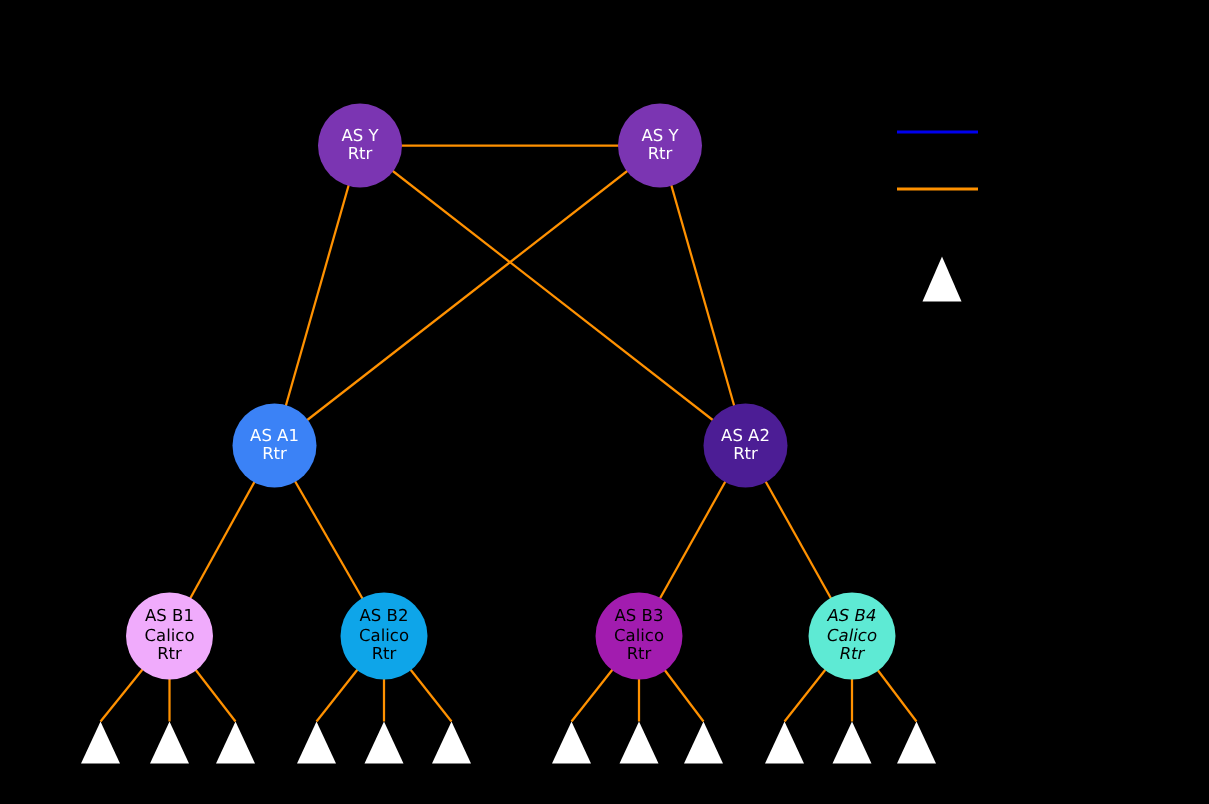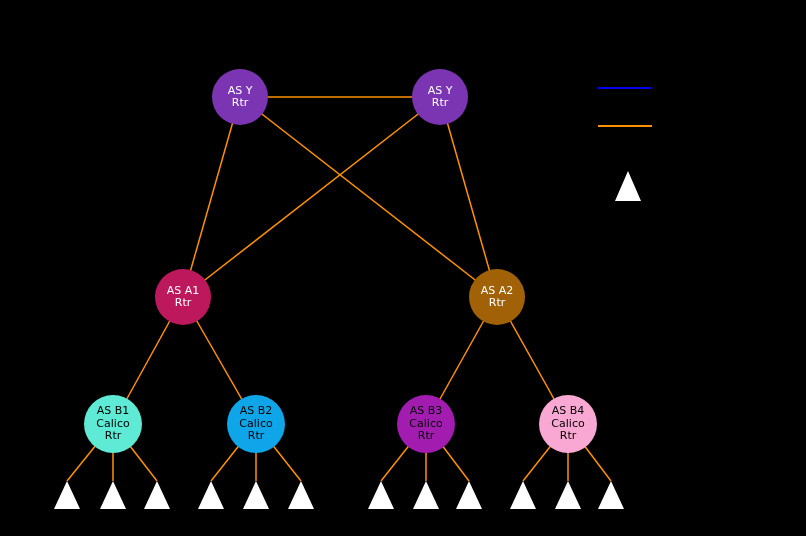--- a/index.html
+++ b/index.html
@@ -81,30 +81,30 @@
       <polygon points="611,481 598,509 624,509" fill="#FFFFFF"></polygon>
       <line x1="598" y1="88" x2="652" y2="88" stroke="#0000EE" stroke-width="2"></line>
       <line x1="598" y1="126" x2="652" y2="126" stroke="#FF9100" stroke-width="2"></line>
       <polygon points="628,171 615,201 641,201" fill="#FFFFFF"></polygon>
     </svg>
   <div id="nodes-layer">
       <div class="node" style="left: 212px; top: 69px; width: 56px; height: 56px; background: rgb(123, 53, 178); color: rgb(255, 255, 255);">AS Y
 Rtr</div>
       <div class="node" style="left: 412px; top: 69px; width: 56px; height: 56px; background: rgb(123, 53, 178); color: rgb(255, 255, 255);">AS Y
 Rtr</div>
-      <div class="node" style="left: 155px; top: 269px; width: 56px; height: 56px; background: #be185d; color: rgb(255, 255, 255);">AS A1
+      <div class="node" style="left: 155px; top: 269px; width: 56px; height: 56px; background: #3b82f6; color: rgb(255, 255, 255);">AS A1
 Rtr</div>
-      <div class="node" style="left: 469px; top: 269px; width: 56px; height: 56px; background: #a16207; color: rgb(255, 255, 255);">AS A2
+      <div class="node" style="left: 469px; top: 269px; width: 56px; height: 56px; background: #4c1d95; color: rgb(255, 255, 255);">AS A2
 Rtr</div>
-      <div class="node" style="left: 84px; top: 395px; width: 58px; height: 58px; background: #5eead4; color: rgb(0, 0, 0);">AS B1
+      <div class="node" style="left: 84px; top: 395px; width: 58px; height: 58px; background: #f0abfc; color: rgb(0, 0, 0);">AS B1
 Calico
 Rtr</div>
       <div class="node" style="left: 227px; top: 395px; width: 58px; height: 58px; background: #0ea5e9; color: rgb(0, 0, 0);">AS B2
 Calico
 Rtr</div>
       <div class="node" style="left: 397px; top: 395px; width: 58px; height: 58px; background: #a21caf; color: rgb(0, 0, 0);">AS B3
 Calico
 Rtr</div>
-      <div class="node" style="left: 539px; top: 395px; width: 58px; height: 58px; background: #f9a8d4; color: rgb(0, 0, 0);">AS B4
+      <div class="node" style="left: 539px; top: 395px; width: 58px; height: 58px; background: #5eead4; color: rgb(0, 0, 0); font-style: italic;">AS B4
 Calico
 Rtr</div>
     </div>
 </div>
 
 </body></html>

